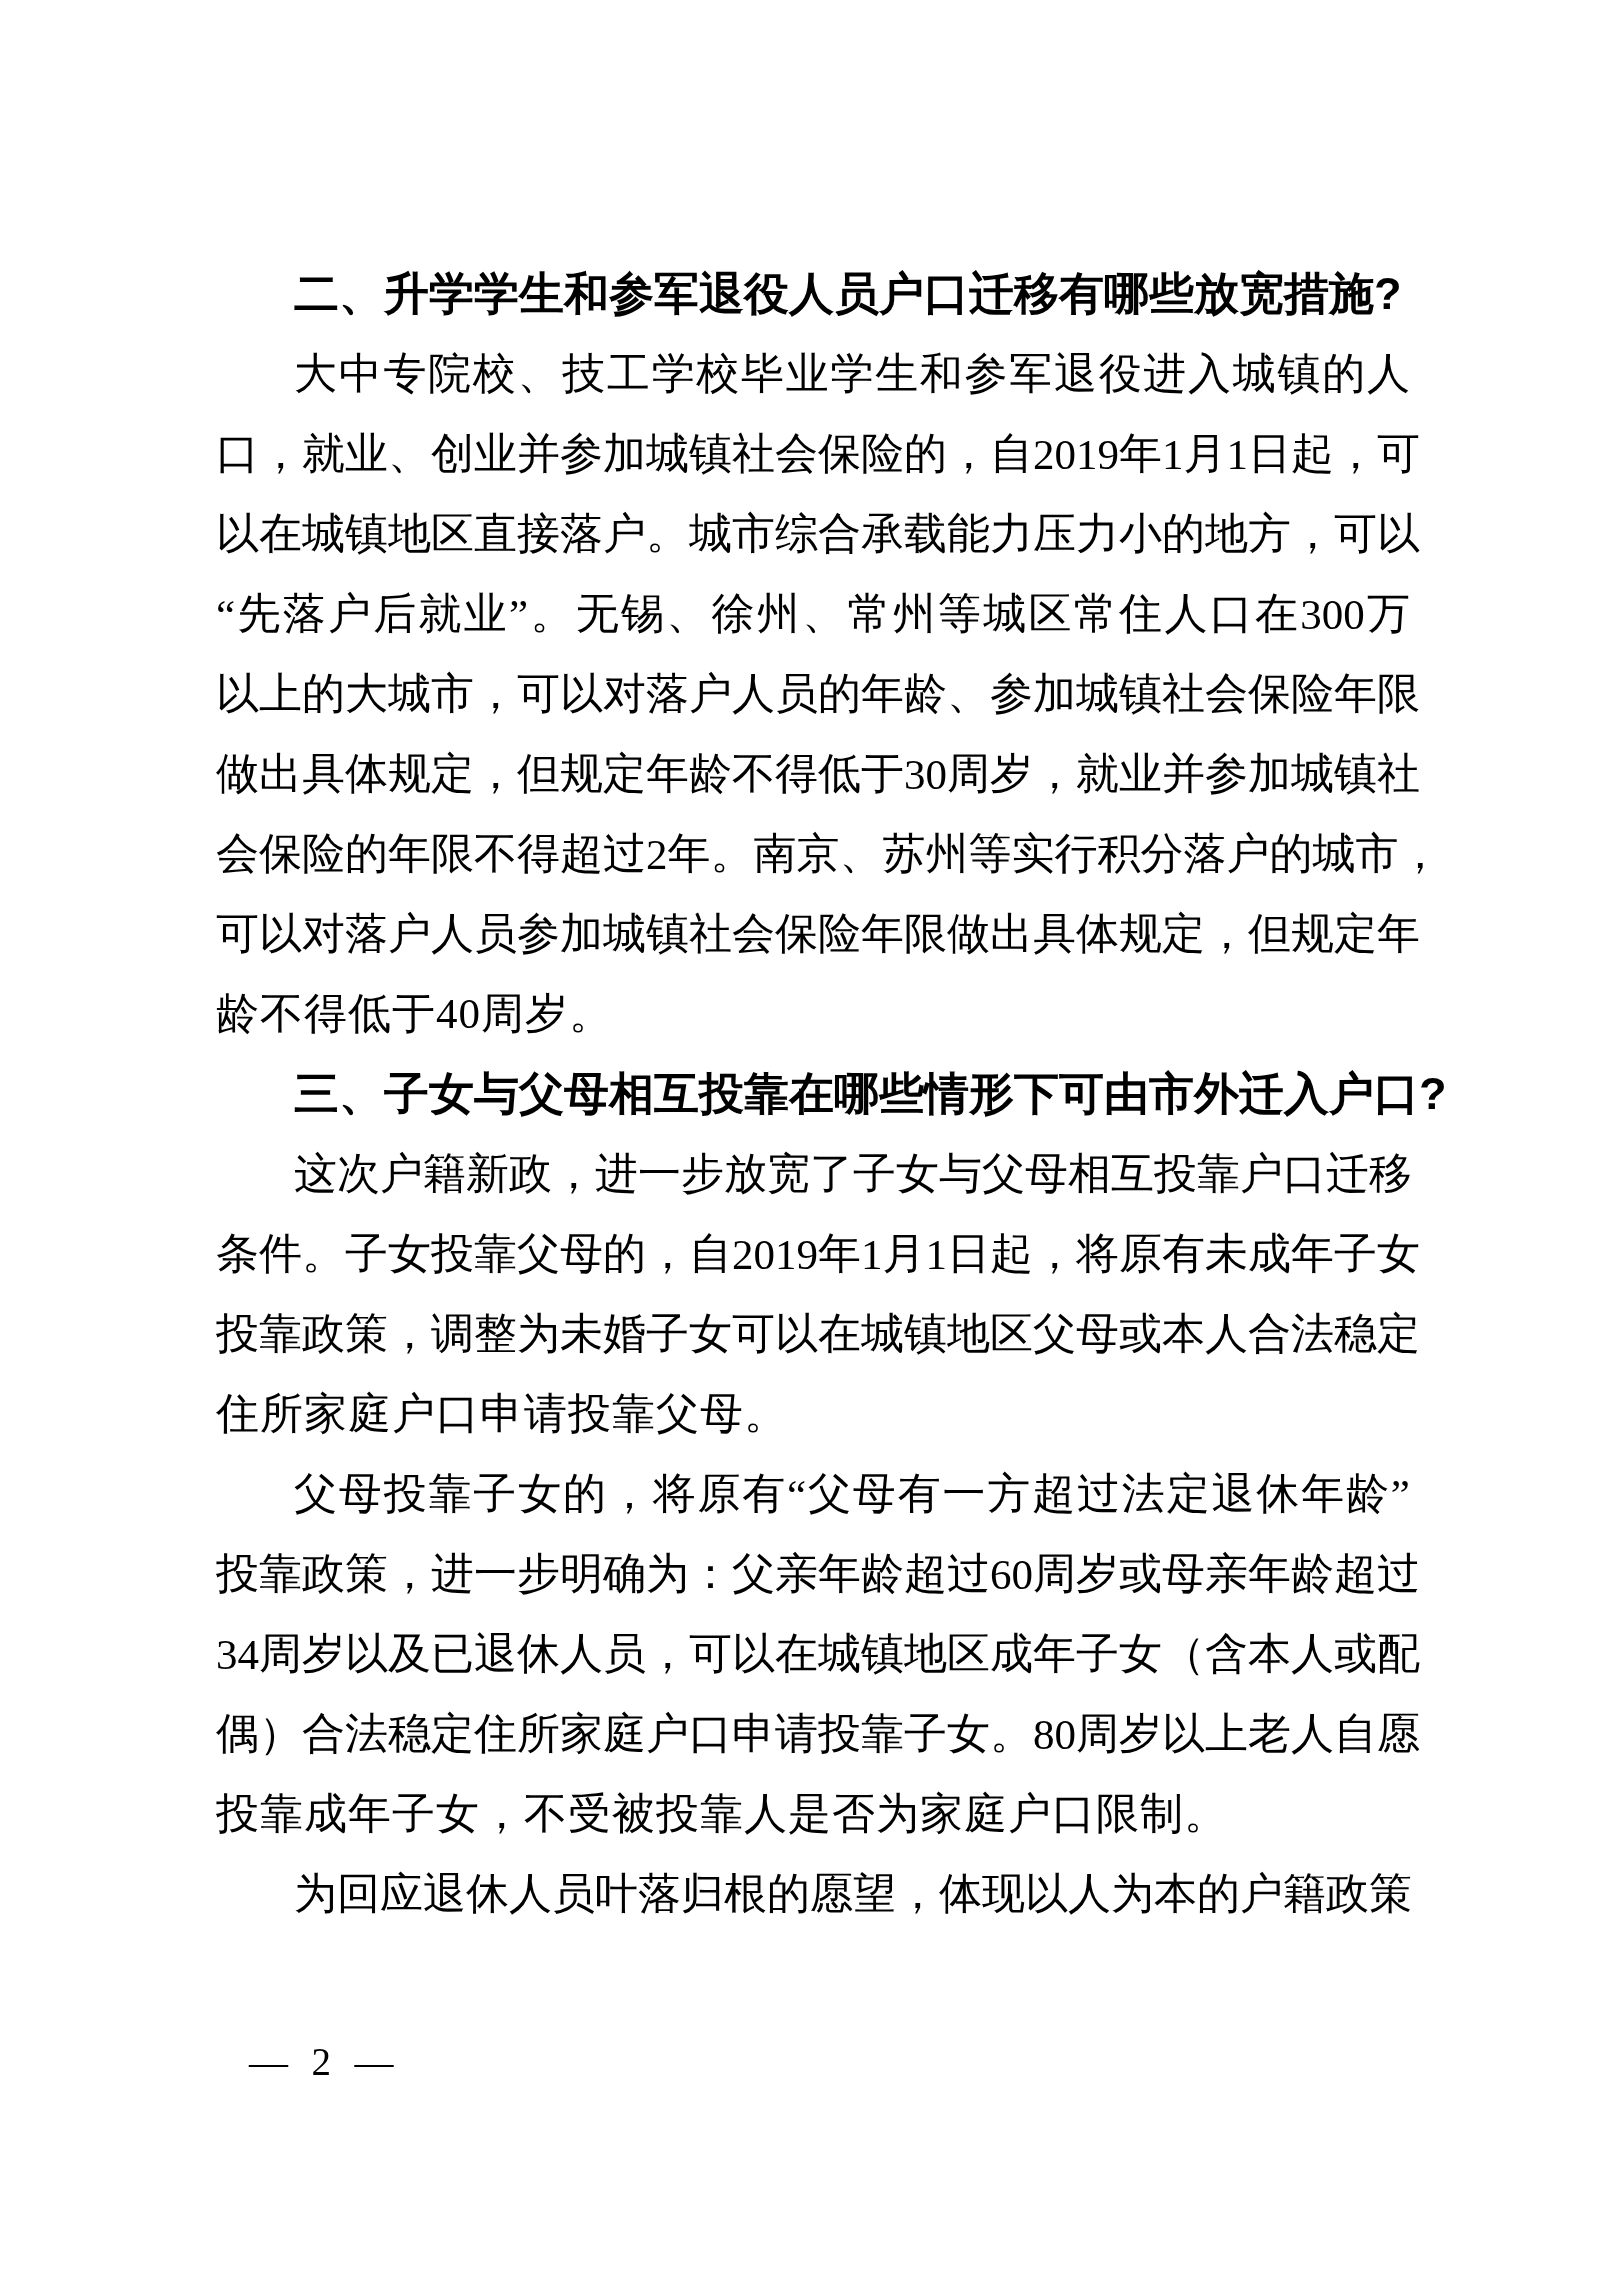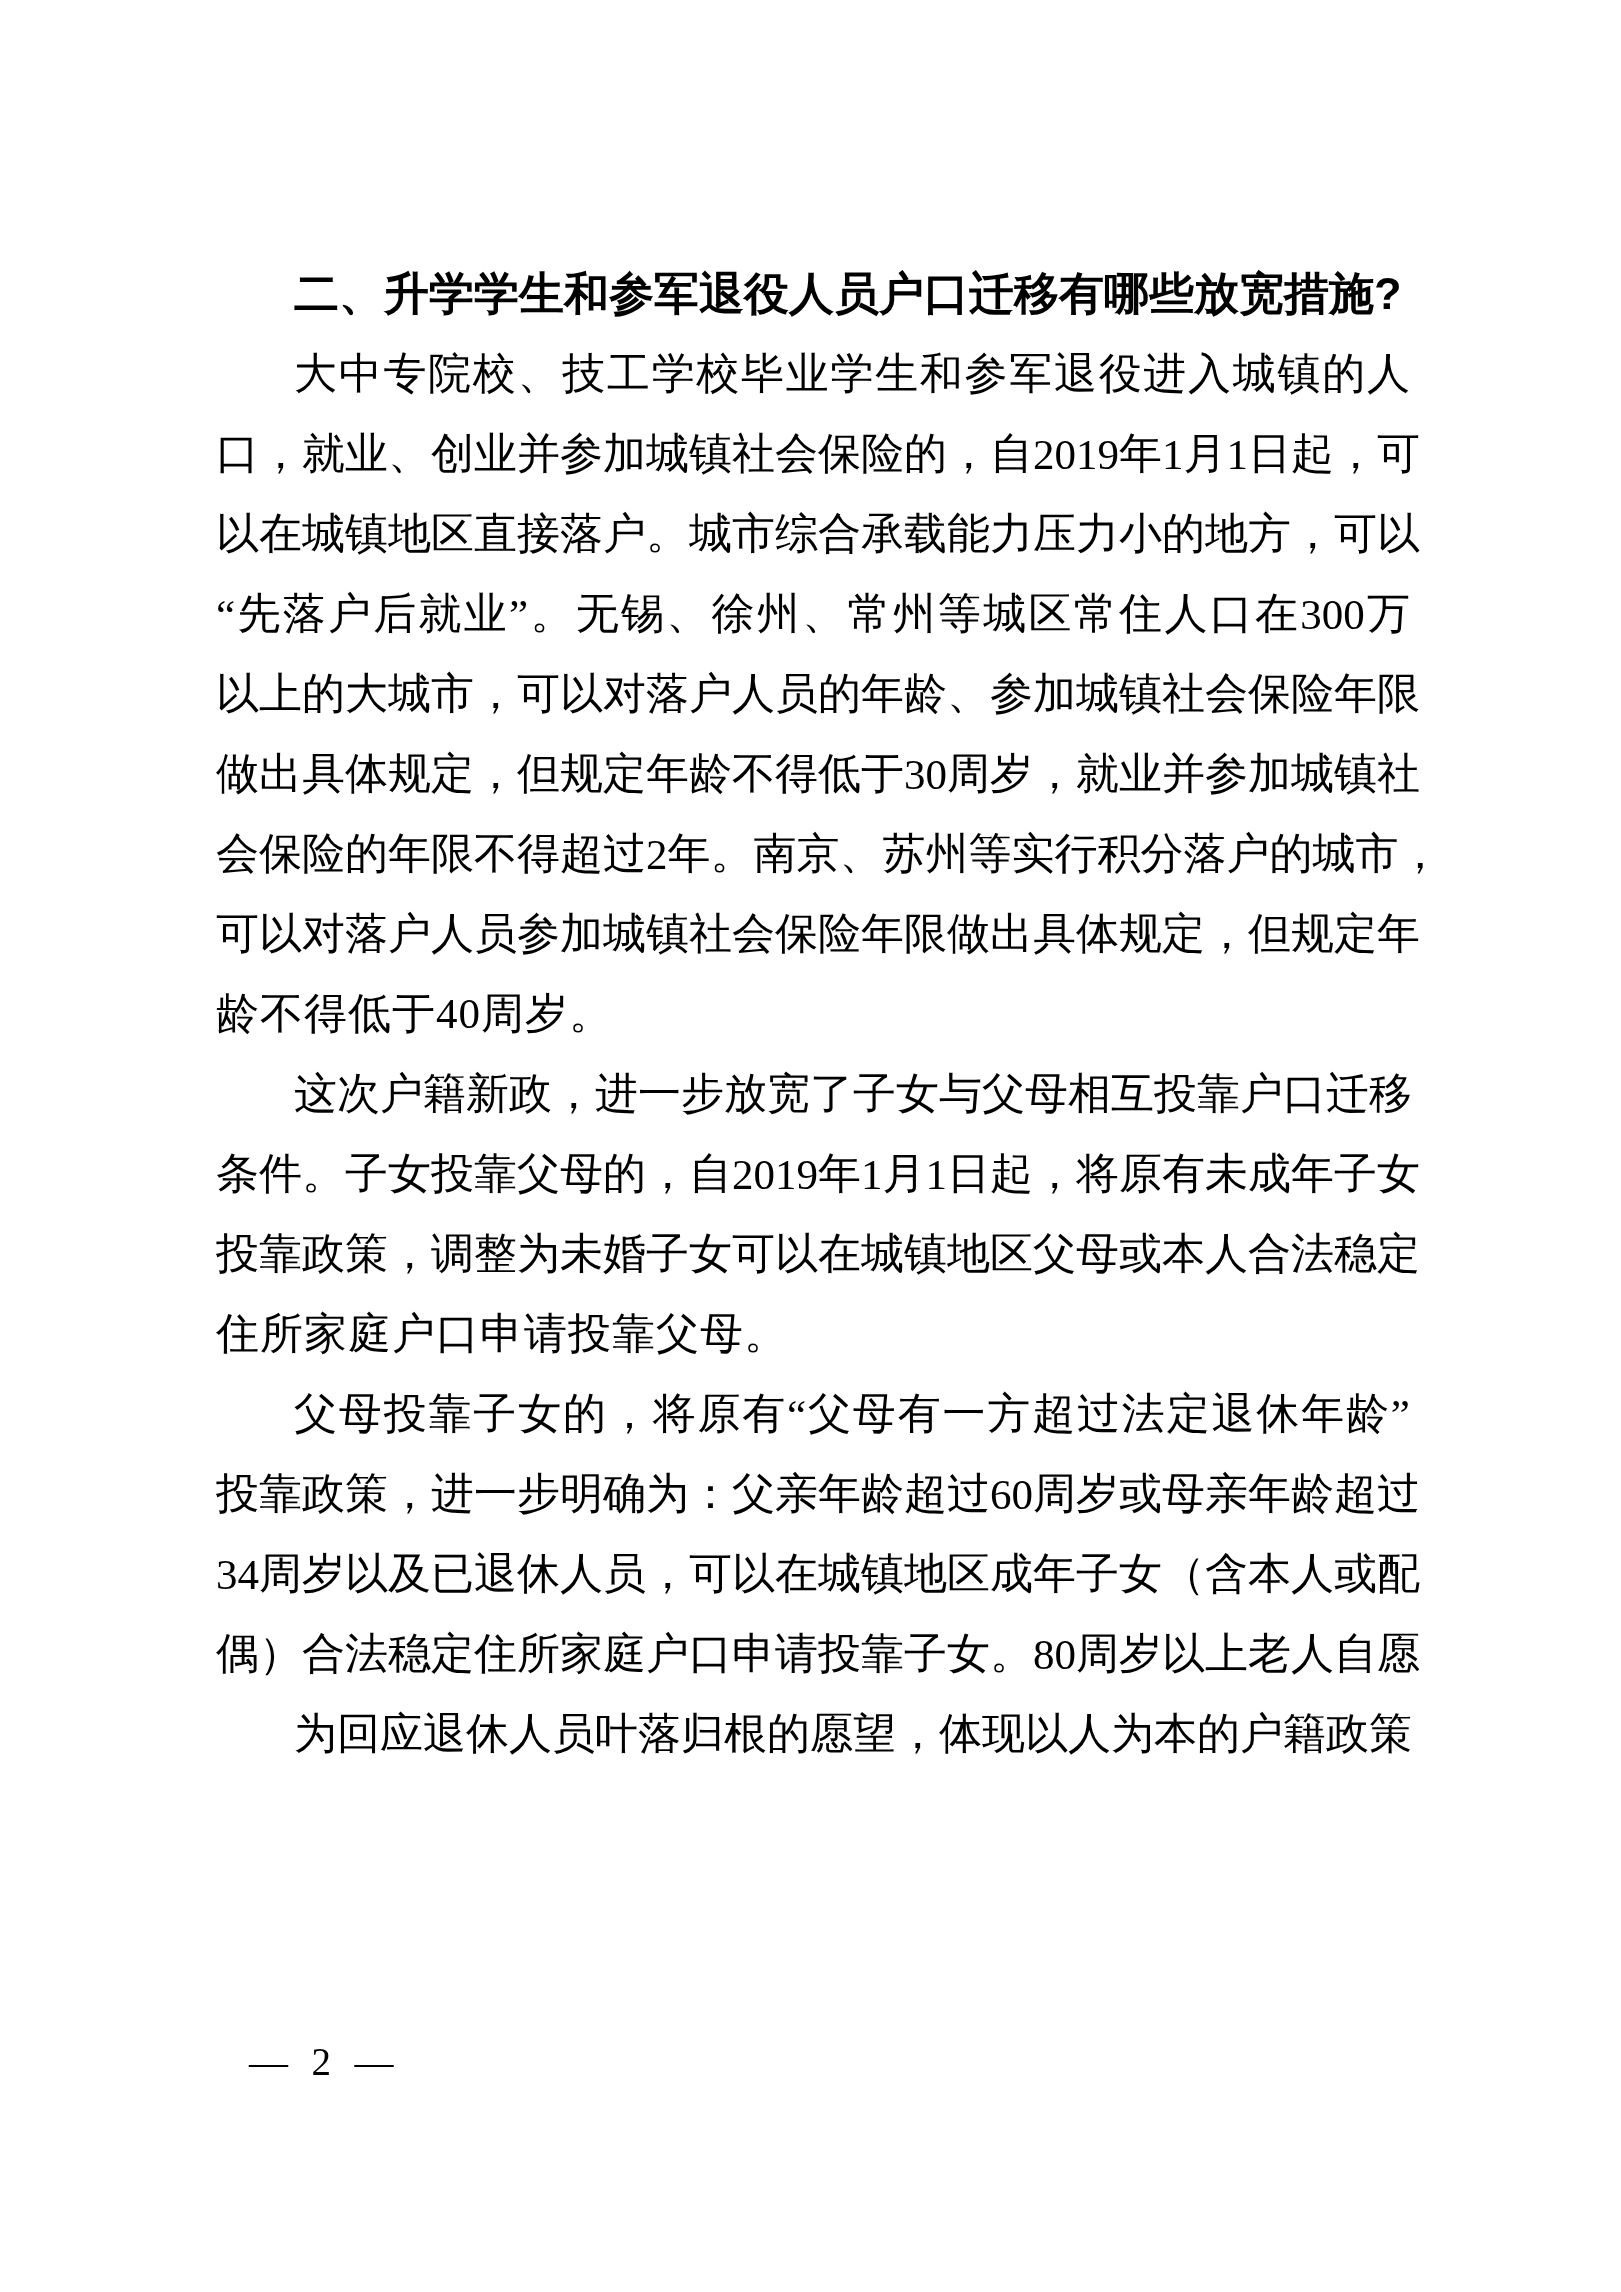--- a/index.html
+++ b/index.html
@@ -295,20 +295,21 @@
         <span>体</span>
         <span>规</span>
         <span>定</span>
         <span>，</span>
         <span>但</span>
         <span>规</span>
         <span>定</span>
         <span>年</span>
       </div>
       <div class="line body">龄不得低于40周岁。</div>
+      <div class="line heading indent">三、子女与父母相互投靠在哪些情形下可由市外迁入户口?</div>
       <div class="line body indent justify">
         <span>这</span>
         <span>次</span>
         <span>户</span>
         <span>籍</span>
         <span>新</span>
         <span>政</span>
         <span>，</span>
         <span>进</span>
         <span>一</span>
@@ -502,20 +503,21 @@
         <span>80</span>
         <span>周</span>
         <span>岁</span>
         <span>以</span>
         <span>上</span>
         <span>老</span>
         <span>人</span>
         <span>自</span>
         <span>愿</span>
       </div>
+      <div class="line body">投靠成年子女，不受被投靠人是否为家庭户口限制。</div>
       <div class="line body indent justify">
         <span>为</span>
         <span>回</span>
         <span>应</span>
         <span>退</span>
         <span>休</span>
         <span>人</span>
         <span>员</span>
         <span>叶</span>
         <span>落</span>

